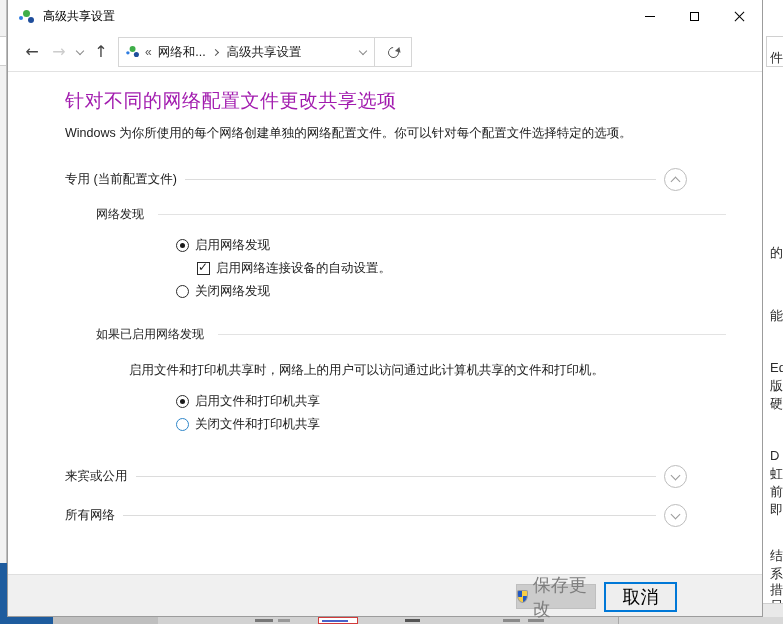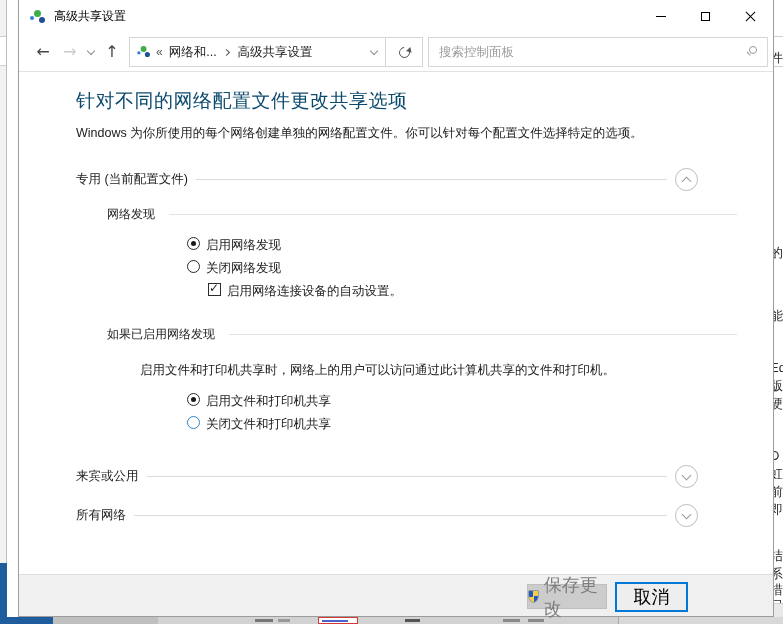--- a/index.html
+++ b/index.html
@@ -18,21 +18,21 @@
   .bg-bottom { position:absolute; left:0; top:617px; width:783px; height:7px; background:#d2d2d2; }
   .bg-bottom .blue { position:absolute; left:0; top:0; width:53px; height:7px; }
   .bg-bottom .gray1 { position:absolute; left:53px; top:0; width:105px; height:7px; background:#bfbfbf; }
   .bg-bottom .mark { position:absolute; top:2px; height:3px; background:#777; }
   .bg-bottom .redbox { position:absolute; left:318px; top:0px; width:40px; height:7px; background:#fff; border:1px solid #d23a3a; }
   .bg-bottom .redbox i { position:absolute; left:3px; top:2px; width:26px; height:2px; background:#4a62c9; }
   .bg-bottom .vline { position:absolute; left:618px; top:0; width:1px; height:7px; background:#a8a8a8; }
   .bg-bottom .right { position:absolute; left:619px; top:0; width:164px; height:7px; background:#d8d8d8; }
 
   
-  .dialog { position:absolute; left:18px; top:0; width:756px; height:617px; background:#fff; border:1px solid #9c9c9c; border-top:none; }
+  .dialog { position:absolute; left:7px; top:0; width:756px; height:617px; background:#fff; border:1px solid #9c9c9c; border-top:none; }
 
   
   .titlebar { position:absolute; left:0; top:0; width:100%; height:33px; background:#fff; display:flex; align-items:center; }
   .app-icon { position:relative; width:16px; height:16px; margin-left:11px; }
   .app-icon i { position:absolute; border-radius:50%; }
   .app-icon .d1 { left:0; top:7px; width:4px; height:4px; background:#2f7de1; }
   .app-icon .d2 { left:4px; top:1px; width:7px; height:7px; background:#3fae49; }
   .app-icon .d3 { left:9px; top:8px; width:6px; height:6px; background:#1f4e9c; }
   .title-text { margin-left:8px; font-size:12px; color:#000; }
   .win-controls { position:absolute; right:0; top:0; height:33px; display:flex; }
@@ -81,21 +81,21 @@
   .hline { flex:1; height:1px; background:#dcdcdc; margin:0 8px; }
   .disc-btn { width:23px; height:23px; border:1px solid #bdbdbd; border-radius:50%; flex:0 0 auto; display:flex; align-items:center; justify-content:center; }
   .disc-btn .chev { width:7px; height:7px; border-color:#9a9a9a; }
   .disc-btn .chev.upc { transform:rotate(45deg); margin-top:3px; }
   .disc-btn .chev.downc { transform:rotate(225deg); margin-top:-3px; }
 
   .sub-row { display:flex; align-items:center; margin-left:31px;gap:6px; }
   .sub-row .hline { background:#e3e3e3; margin-right:0; }
   .desc { margin-left:64px; max-width:580px; font-size:12.5px; line-height:18px; }
 
-  .opt-row { display:flex; margin-left:111px; }
+  .opt-row { display:flex; align-items:center; margin-left:111px; }
   .opt-row.indent { margin-left:132px; }
   .radio { width:13px; height:13px; border:1px solid #2b2b2b; border-radius:50%; margin-right:6px; flex:0 0 auto; position:relative; background:#fff; }
   .radio.checked::after { content:""; position:absolute; left:3px; top:3px; width:5px; height:5px; border-radius:50%; background:#1a1a1a; }
   .radio.alt { border-color:#2f86c9; }
   .checkbox { width:13px; height:13px; border:1px solid #2b2b2b; margin-right:6px; flex:0 0 auto; position:relative; background:#fff; }
   .checkbox.checked::after { content:"✓"; position:absolute; left:0px; top:-3px; font-size:12px; color:#1a1a1a; font-family:"DejaVu Sans",sans-serif; }
   .opt-label { font-size:12.5px; }
 
   .mt-sec { margin-top:26px; }
   .mt-sub { margin-top:15px; }
@@ -205,55 +205,51 @@
         <span class="crumb">高级共享设置</span>
         <span class="addr-drop">
             <span class="chev down"></span>
           </span>
         <span class="addr-divider"></span>
         <span class="refresh-seg">
             <span class="ic-refresh"></span>
           </span>
       </div>
 
-      <div class="searchbox">
-        <input type="text" placeholder="搜索控制面板" style="">
-        <span class="ic-search"></span>
-      </div>
     </div>
 
     <div class="content">
-      <div class="page-heading" style="color: #0c4a6e;">针对不同的网络配置文件更改共享选项</div>
+      <div class="page-heading" style="color: #a21caf;">针对不同的网络配置文件更改共享选项</div>
       <div class="page-intro">Windows 为你所使用的每个网络创建单独的网络配置文件。你可以针对每个配置文件选择特定的选项。</div>
 
       <div class="section-row mt-sec">
         <span class="stitle">专用 (当前配置文件)</span>
         <span class="hline"></span>
         <span class="disc-btn">
             <span class="chev upc"></span>
           </span>
       </div>
 
       <div class="sub-row mt-sub">
         <span class="stitle">网络发现</span>
         <span class="hline"></span>
       </div>
 
 
       <div class="opt-row mt-opt1">
         <span class="radio checked"></span>
         <span class="opt-label">启用网络发现</span>
       </div>
+      <div class="opt-row indent mt-opt">
+        <span class="checkbox checked"></span>
+        <span class="opt-label">启用网络连接设备的自动设置。</span>
+      </div>
       <div class="opt-row mt-opt">
         <span class="radio"></span>
         <span class="opt-label">关闭网络发现</span>
-      </div>
-      <div class="opt-row indent mt-opt">
-        <span class="checkbox checked"></span>
-        <span class="opt-label">启用网络连接设备的自动设置。</span>
       </div>
 
       <div class="sub-row mt-sec">
         <span class="stitle">如果已启用网络发现</span>
         <span class="hline"></span>
       </div>
 
       <div class="desc mt-desc">启用文件和打印机共享时，网络上的用户可以访问通过此计算机共享的文件和打印机。</div>
 
       <div class="opt-row mt-opt1">

